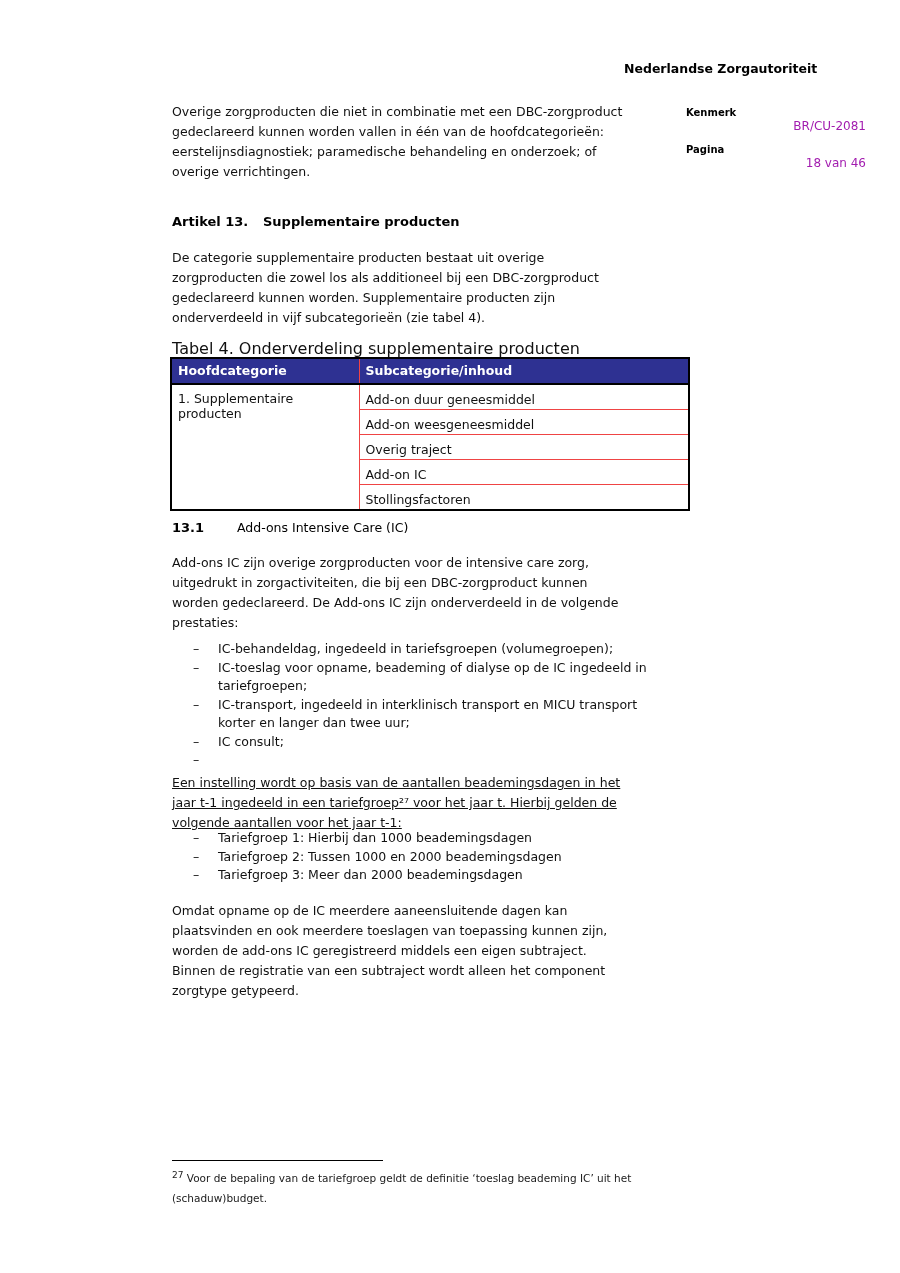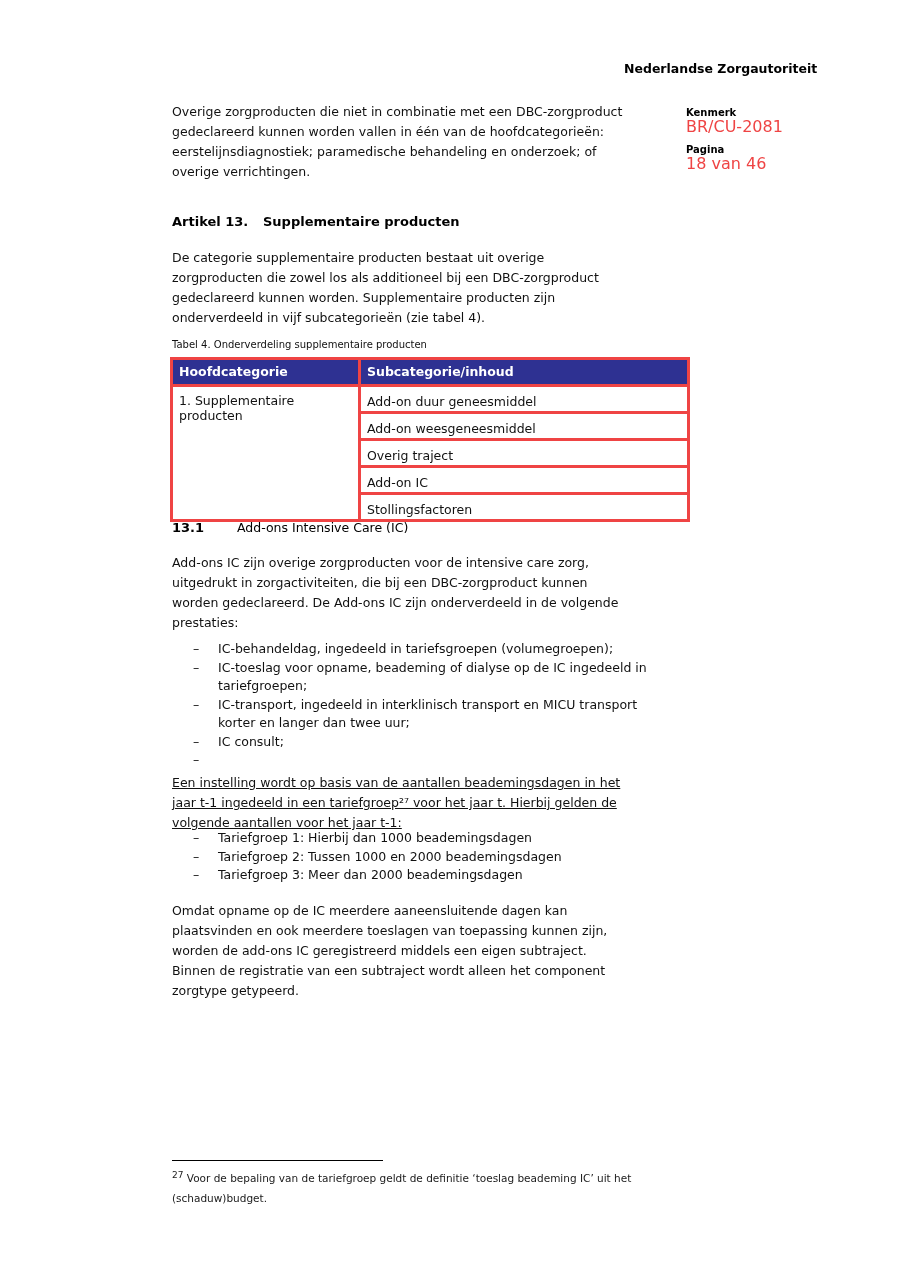--- a/index.html
+++ b/index.html
@@ -28,24 +28,25 @@
     position: absolute;
     left: 686px; top: 106px; width: 180px;
   }
   .meta-label {
     font-size: 10px;
     font-weight: bold;
     color: #000000;
     line-height: 13px;
   }
   .meta-value {
-    font-size: 16px;
-    color: #ef4444;
+    font-size: 12px;
+    color: #a21caf;
     line-height: 15px;
     margin-bottom: 9px;
+    text-align: right;
   }
   .body-text {
     position: absolute;
     left: 172px;
     width: 515px;
     font-size: 12.5px;
     line-height: 20px;
     white-space: pre-line;
     color: #111111;
   }
@@ -56,32 +57,32 @@
     font-weight: bold;
     color: #000000;
   }
   .heading .h-num { display: inline-block; }
   .artikel .h-num { width: 91px; }
   .sub .h-num { width: 65px; font-weight: bold; }
   .sub .h-title { font-weight: normal; font-size: 12.5px; }
   .caption {
     position: absolute;
     left: 172px; top: 339px;
-    font-size: 10px;
+    font-size: 16px;
     color: #111111;
   }
   table.t4 {
     position: absolute;
     left: 170px; top: 357px;
     width: 520px;
     border-collapse: collapse;
     font-size: 12.5px;
   }
   table.t4, table.t4 td, table.t4 th {
-    border: 3px solid #ef4444;
+    border: 1px solid #ef4444;
   }
   table.t4 { border: 2px solid #000000; }
   table.t4 th {
     background: #2E3192;
     color: #ffffff;
     font-weight: bold;
     text-align: left;
     padding: 4px 6px 5px 6px;
     border-bottom: 2px solid #000000;
   }

